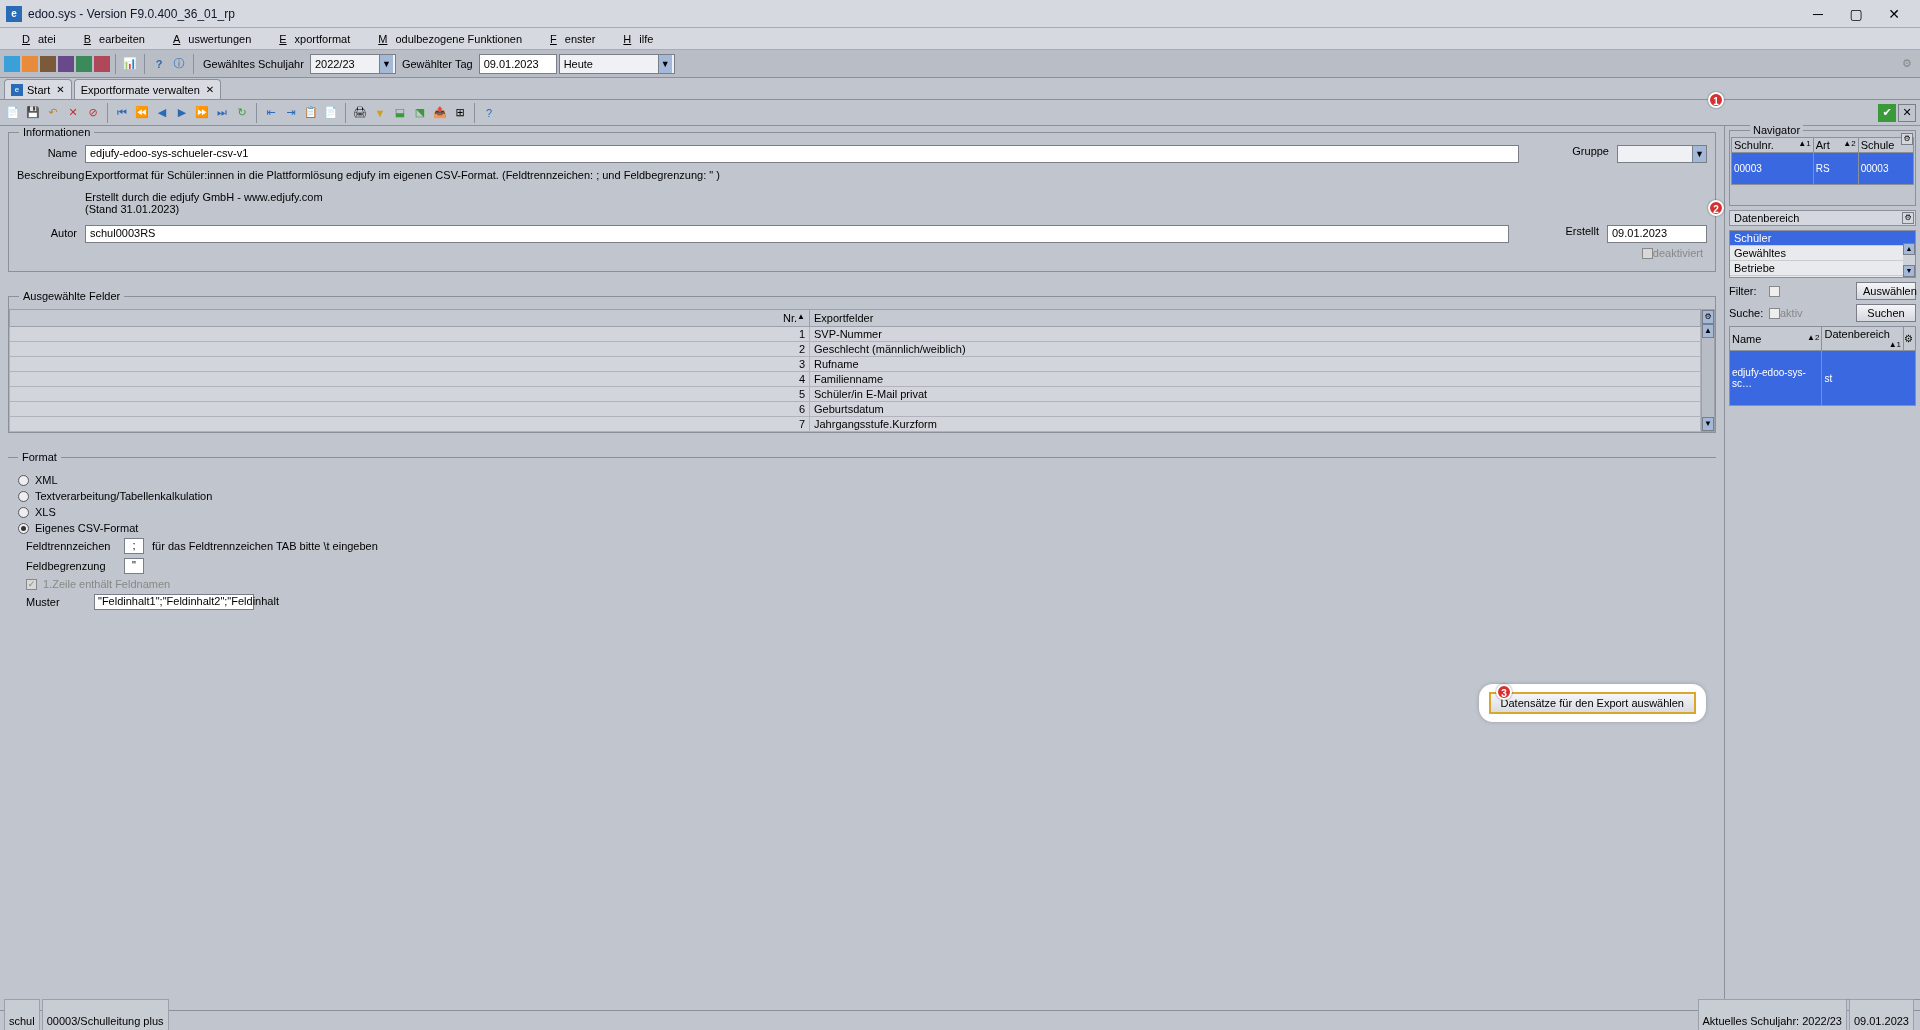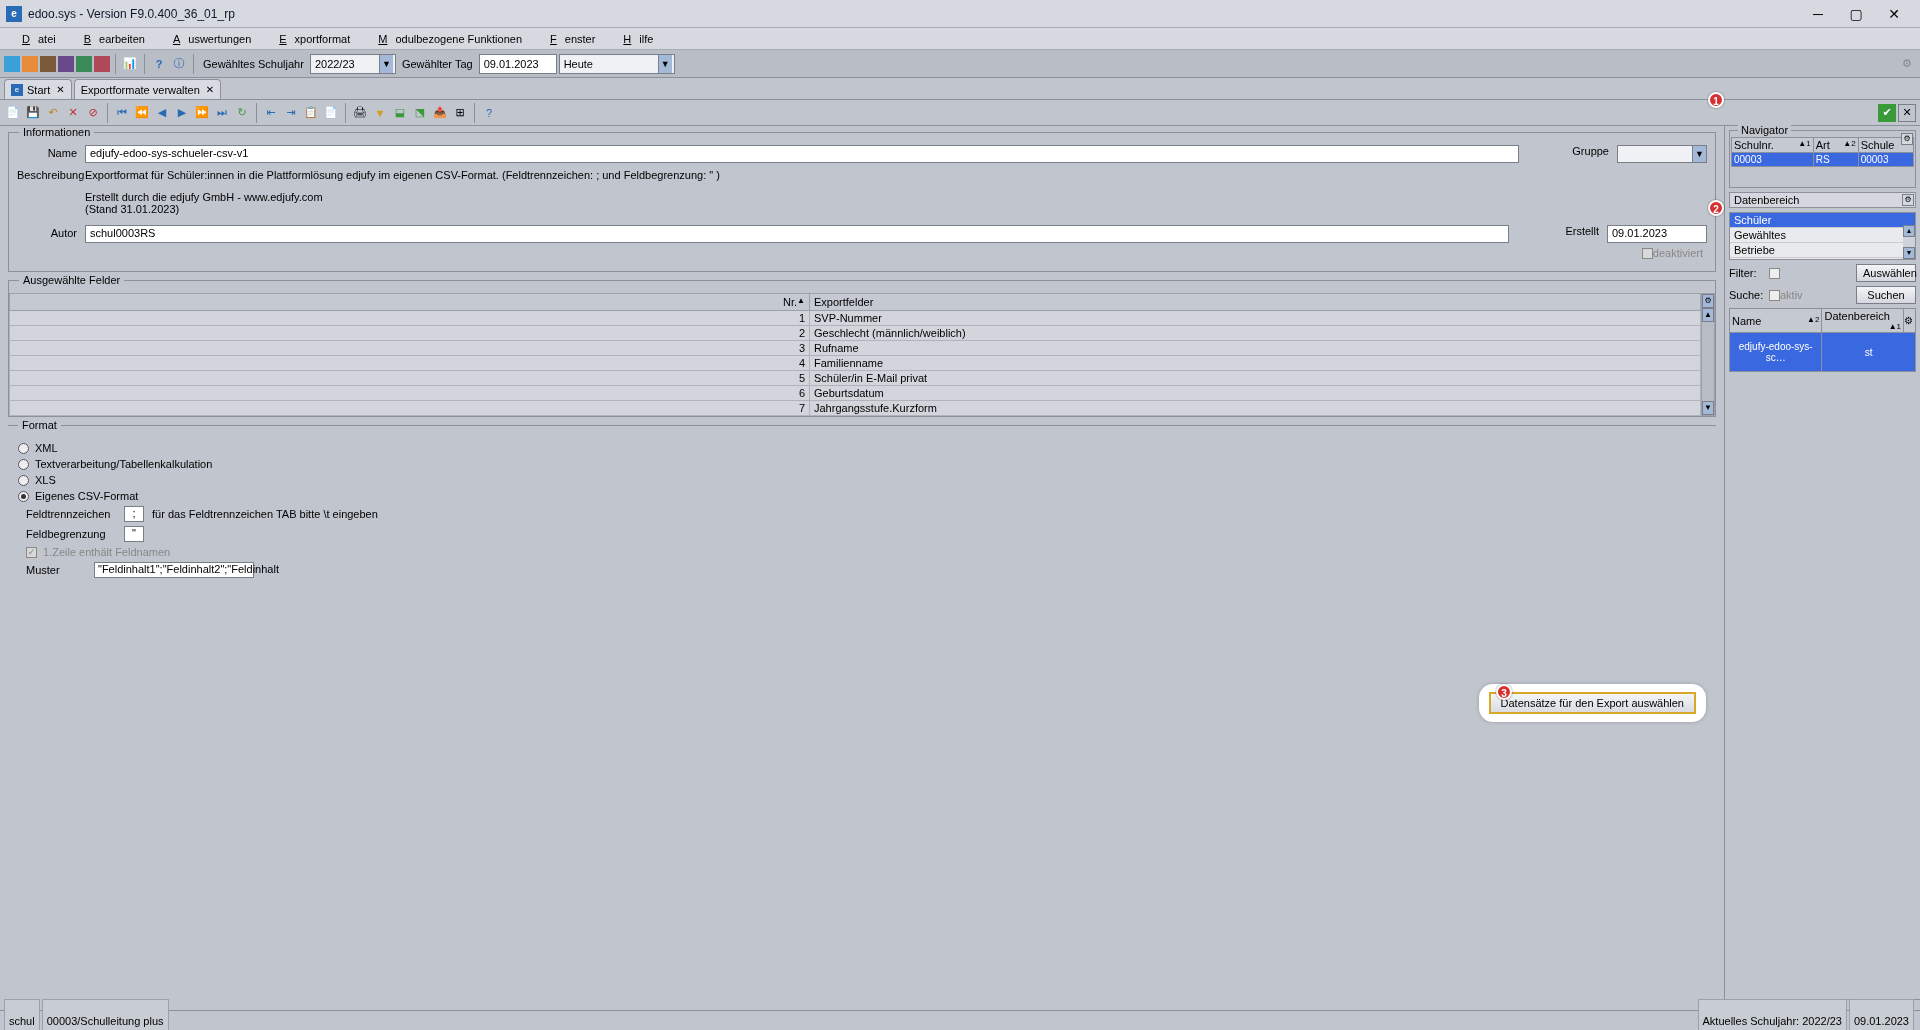--- a/index.html
+++ b/index.html
@@ -36,21 +36,21 @@
 
 .toolbar2 { height: 26px; background: #c1c5cd; display: flex; align-items: center; padding: 0 4px; gap: 2px; border-bottom:1px solid #8c909a;}
 .toolbar2 .right { margin-left:auto; display:flex; gap:2px;}
 
 
 .mainarea { display: flex; height: 914px; }
 .centerpanel { flex: 1; background: #c1c5cd; padding: 6px 8px; overflow:auto; position:relative;}
 .rightpanel { width: 196px; background: #c1c5cd; border-left: 1px solid #8c909a; display:flex; flex-direction:column;}
 
 
-.fset { border: 1px solid #8c909a; margin-bottom: 8px; position:relative;}
+.fset { border: 1px solid #8c909a; margin-bottom: 24px; position:relative;}
 .fset .legend { position:absolute; top:-7px; left:10px; background:#c1c5cd; padding:0 4px; font-size:11px; color:#000;}
 .fset-body { padding: 12px 8px 8px 8px;}
 
 .field-row { display:flex; align-items:flex-start; margin-bottom:4px;}
 .field-row .flabel { width: 60px; text-align:right; margin-right:8px; padding-top:2px;}
 .field-row .finput { flex:1; height: 18px; border:1px solid #7a7e88; background:#fff; padding:1px 4px;}
 .field-row .ftext { flex:1; padding-top:2px;}
 .field-row .fdate { width:100px; height: 18px; border:1px solid #7a7e88; background:#fff; padding:1px 4px; text-align:left;}
 .field-row .fcombo { width:90px; height: 18px; border:1px solid #7a7e88; background:#f0f1f4; display:flex;}
 .field-row .fcombo .cdrop { width:14px; background:#a4b8d8; border-left:1px solid #7a7e88; text-align:center; font-size:9px; margin-left:auto; line-height:16px;}
@@ -79,42 +79,42 @@
 
 
 .export-btn-wrap { position:absolute; right:18px; top:558px; background:#fff; border-radius:14px; padding:8px 10px; box-shadow:0 0 4px rgba(0,0,0,0.2);}
 .export-btn { border:2px solid #d9a82a; background:linear-gradient(#f4f5f7,#d9dce2); padding:3px 10px; cursor:pointer;}
 
 
 .callout { width:16px; height:16px; border-radius:50%; background:#d63030; border:2px solid #fff; color:#fff; font-weight:bold; font-size:10px; text-align:center; line-height:16px; position:absolute; z-index:100; box-shadow:0 0 2px rgba(0,0,0,0.5);}
 
 
 .nav-title { border:1px solid #8c909a; margin:4px 4px 2px 4px; position:relative; background:#c1c5cd;}
-.nav-title .t { position:absolute; top:-7px; left:8px; background:#c1c5cd; padding:0 3px;}
+.nav-title .t { position:absolute; top:-7px; left:20px; background:#c1c5cd; padding:0 3px;}
 .nav-table { width:calc(100% - 2px); margin:6px 1px 0 1px; border-collapse:collapse;}
 .nav-table th { background:#c5c9d1; border:1px solid #8c909a; padding:1px 2px; font-weight:normal; text-align:left; font-size:10px;}
 .nav-table th .sort { float:right; font-size:8px;}
-.nav-table td { border:1px solid #8c909a; padding:1px 2px; background:#3a68e0; color:#fff; font-size:10px;}
+.nav-table td { border:1px solid #8c909a; padding:10px 2px; background:#3a68e0; color:#fff; font-size:10px;}
 .nav-gear { position:absolute; right:2px; top:2px; width:12px; height:12px; border:1px solid #7a7e88; background:#d4d7de; font-size:8px; text-align:center; line-height:10px;}
 
 .nav-list { border:1px solid #8c909a; margin:2px 4px; background:#e8eaed; position:relative;}
 .nav-list .li { padding:1px 4px; border-bottom:1px solid #ccc;}
 .nav-list .li.sel { background:#3a68e0; color:#fff;}
 .nav-scroll { position:absolute; right:0; top:12px; bottom:0; width:12px; background:#cfd2d9; display:flex; flex-direction:column;}
 .nav-scroll .sbtn {height:12px; background:#a4b8d8; border:1px solid #7a7e88; font-size:7px; text-align:center; line-height:10px;}
 
 .nav-row { display:flex; align-items:center; margin:2px 4px;}
 .nav-row .nl { width:40px;}
 .nav-row .ncheck { width:11px; height:11px; border:1px solid #888; background:#eee;}
 .nav-btn { border:1px solid #7a7e88; background:linear-gradient(#f4f5f7,#d4d7de); padding:2px 6px; cursor:pointer; width:60px; text-align:center;}
 .nav-row .spacer{flex:1;}
 
 .nav-table2 { width:calc(100% - 8px); margin:2px 4px; border-collapse:collapse; position:relative;}
 .nav-table2 th { background:#c5c9d1; border:1px solid #8c909a; padding:1px 2px; font-weight:normal; text-align:left; font-size:10px;}
-.nav-table2 td { border:1px solid #8c909a; background:#3a68e0; color:#fff; padding:8px 2px; font-size:10px;text-align:center;}
+.nav-table2 td { border:1px solid #8c909a; background:#3a68e0; color:#fff; padding:16px 2px; font-size:10px;}
 
 .nav-bottom { margin-top:auto; padding:4px; border-top:1px solid #8c909a;}
 .nav-bottom .count { text-align:center; margin-bottom:4px;}
 .nav-bottom .navbtns { display:flex; gap:2px; justify-content:center;}
 .nav-bottom .nb { width:16px; height:16px; border:1px solid #7a7e88; background:#d4d7de; font-size:9px; text-align:center; line-height:14px; cursor:pointer;}
 
 
 .statusbar { position:absolute; bottom:0; left:0; right:0; height:20px; background:#c1c5cd; border-top:1px solid #8c909a; display:flex; align-items:center; padding:0 4px; font-size:11px;}
 .statusbar .cell { border:1px solid #9ca0aa; padding:15px 4px; margin-right:2px; background:#c8ccd3;}
 .statusbar .spacer {flex:1;}

